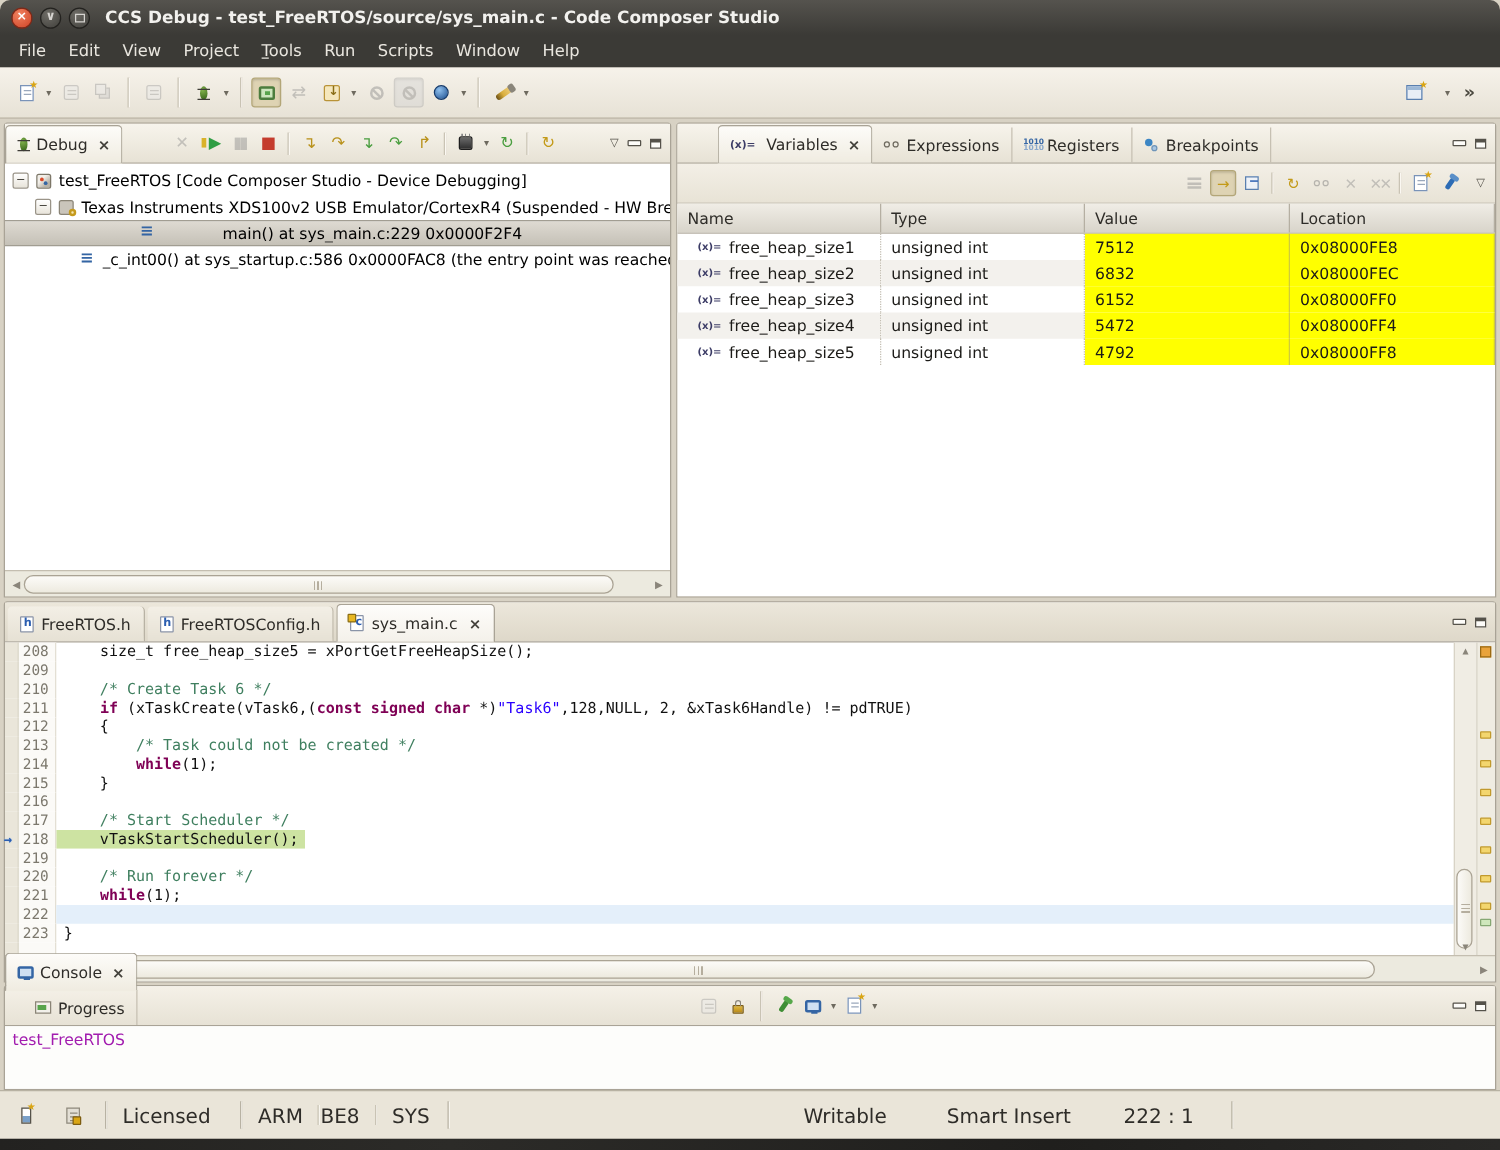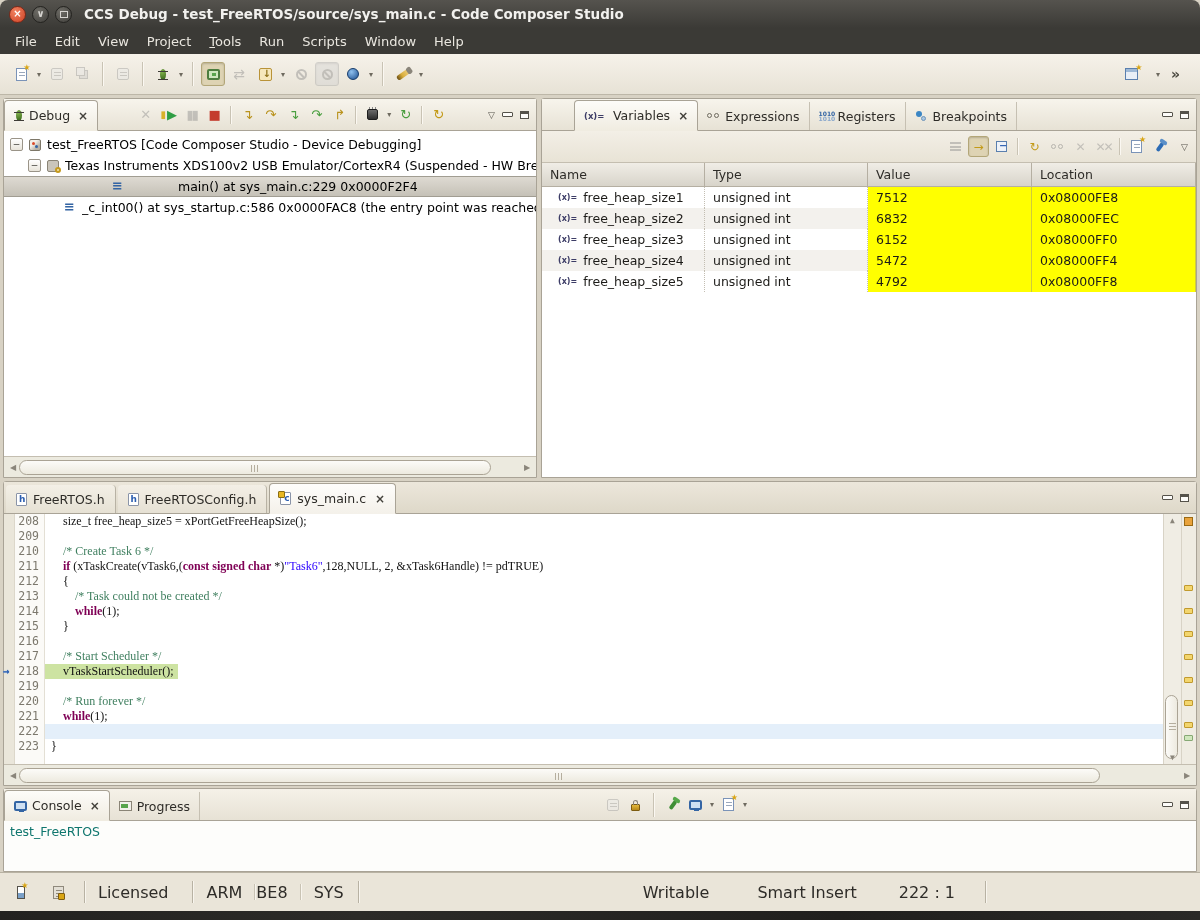--- a/index.html
+++ b/index.html
@@ -80,41 +80,41 @@
   .editor{margin:0 3px;flex:none;height:305px;border:1px solid #a9a396;border-radius:3px 3px 0 0;background:#fff;display:flex;flex-direction:column;box-sizing:border-box;}
   .etabbar{height:31px;flex:none;background:linear-gradient(#ece7db,#ded8c9);border-bottom:1px solid #a9a396;display:flex;align-items:flex-end;}
   .etab{height:28px;display:flex;align-items:center;gap:6px;padding:0 10px;font-size:12.5px;color:#2e2c28;border-right:1px solid #b8b2a4;background:linear-gradient(#f3efe6,#e6e1d4);border-radius:4px 4px 0 0;margin-left:2px;box-sizing:border-box;}
   .etab.active{background:linear-gradient(#fefdfb,#f4f1ea);border:1px solid #a9a396;border-bottom:1px solid #f4f1ea;height:31px;margin-bottom:-1px;z-index:2;}
   .ebody{flex:1;display:flex;min-height:0;font-family:"DejaVu Sans Mono","Liberation Mono",monospace;font-size:12px;}
   .code-lines{flex:1;display:flex;flex-direction:column;min-width:0;}
   .cl{display:flex;height:15px;line-height:15px;flex:none;}
   .cl.fill{flex:1;height:auto;}
   .ann{width:10px;flex:none;background:#eae6da;border-right:1px solid #dcd7ca;position:relative;}
   .num{width:30px;flex:none;background:#fbfaf7;color:#7c786d;text-align:right;padding-right:5px;border-right:1px solid #e3dfd4;font-size:11.5px;box-sizing:border-box;}
-  .src{flex:1;white-space:pre;padding-left:6px;overflow:hidden;color:#111;font-family:Liberation Serif, serif;}
+  .src{flex:1;white-space:pre;padding-left:6px;overflow:hidden;color:#111;}
   .cl.cursor .src{background:#e4effa;}
   .hl-green{background:#cde3a2;display:inline-block;padding-right:5px;margin-left:-6px;padding-left:6px;}
   .t-k{color:#7f0055;font-weight:bold;}
   .t-c{color:#3f7f5f;}
   .t-s{color:#2a00ff;}
   .t-p{color:#111;}
   .ptr{position:absolute;left:-1px;top:0;color:#2a5db0;font-size:11px;font-weight:bold;text-shadow:0 0 1px #8ab4e8;}
   .vscroll{width:17px;flex:none;background:#f0ede4;border-left:1px solid #d8d3c6;position:relative;}
   .vscroll .sarrow{position:absolute;left:0;width:17px;}
   .ruler{width:14px;flex:none;background:#efece2;border-left:1px solid #d8d3c6;position:relative;}
   .ruler .rsq{position:absolute;top:3px;left:2px;width:9px;height:9px;background:#e9a33b;border:1px solid #9a6a14;box-sizing:border-box;}
   .mark{position:absolute;left:2px;width:9px;height:6px;background:#f3d66e;border:1px solid #c19a2e;box-sizing:border-box;border-radius:1px;}
   .mark.g{background:#cfe7bc;border-color:#86a874;}
 
   
   .console{margin:2px 3px 0 3px;flex:none;height:84px;border:1px solid #a9a396;border-radius:3px 3px 0 0;background:#fff;display:flex;flex-direction:column;box-sizing:border-box;}
   .console .ptabbar{background:linear-gradient(#f5f1e8,#e7e2d5);}
   .ctools{margin-left:auto;display:flex;align-items:center;align-self:center;padding-right:4px;}
   .ctools .ic{width:21px;height:21px;font-size:12px;}
-  .console-body{flex:1;background:#fdfdfb;font-size:12.5px;color:#0f766e;padding:3px 6px;}
+  .console-body{flex:1;background:#fdfdfb;font-size:12.5px;color:#a21caf;padding:3px 6px;}
 
   
   .statusbar{height:38px;flex:none;background:#eae5d9;border-top:1px solid #b8b2a3;display:flex;align-items:center;font-size:16px;color:#2e2c28;}
   .ssep{width:1px;height:22px;background:#b8b2a3;border-right:1px solid #f8f5ee;flex:none;}
   .ssep.thin{height:16px;background:#c9c3b4;}
   .sitem{white-space:nowrap;}
   .bottom-strip{height:10px;flex:none;background:linear-gradient(90deg,#232220,#2c2b28 30%,#201f1d 70%,#2a2927);}
 
   
   .k{display:inline-block;position:relative;flex:none;}
@@ -616,21 +616,21 @@
       <span class="sarrow">◀</span>
       <span class="strack">
           <span class="sthumb" style="left:0;width:93%;"></span>
         </span>
       <span class="sarrow">▶</span>
     </div>
   </div>
 
   <div class="console">
     <div class="ptabbar">
-      <span id="ctabs" style="display:flex;align-items:flex-end;">
+      <span id="ctabs" style="display:flex;align-items:flex-end;flex-direction:column;">
           <span class="ptab active">
             <span class="k k-monitor-blue"></span>
             <span>Console</span>
             <span class="tab-close">×</span>
           </span>
           <span class="ptab">
             <span class="k k-progress"></span>
             <span>Progress</span>
           </span>
         </span>

